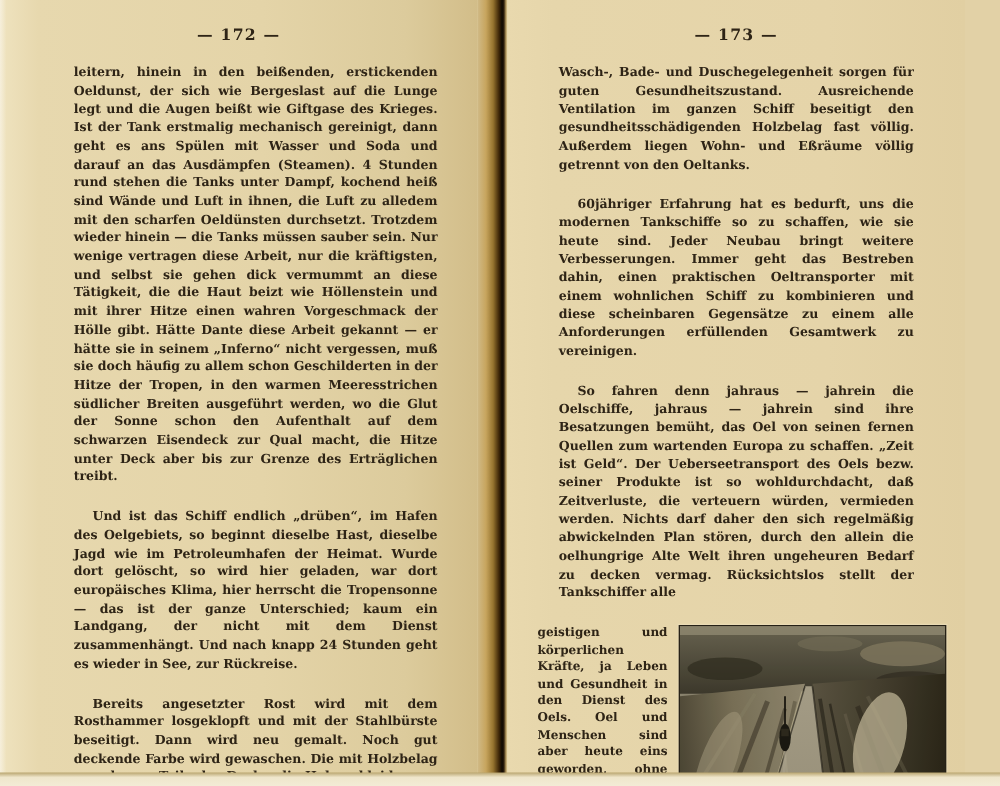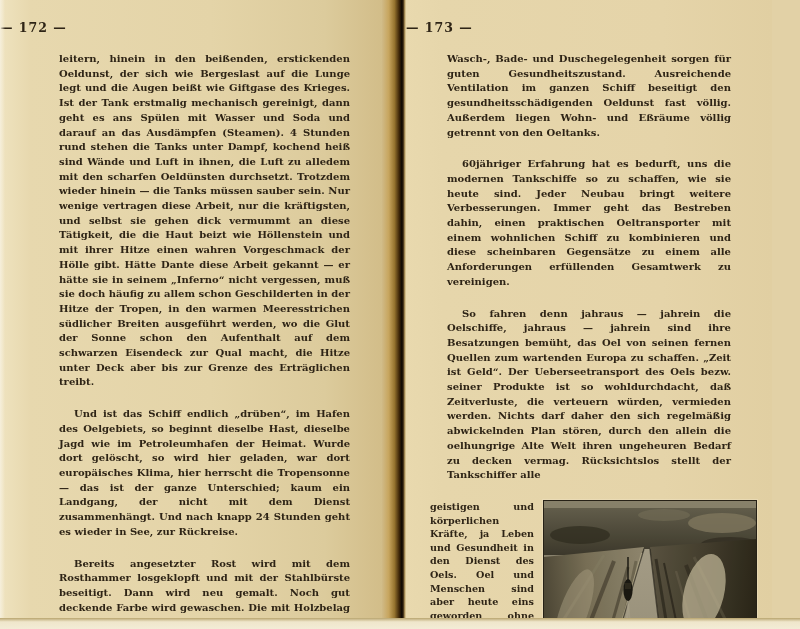--- a/index.html
+++ b/index.html
@@ -42,21 +42,21 @@
     background:linear-gradient(90deg,#f6efdb 0%,rgba(246,239,219,0) 100%);
     pointer-events:none;
   }
   .edge-bottom{
     position:absolute;left:0;bottom:0;width:800px;height:11px;
     background:linear-gradient(180deg,#b9a56f 0%,#efe6cb 35%,#f3ecd6 100%);
     pointer-events:none;
   }
   
   .pageno{
-    text-align:left;
+    text-align:center;
     font-size:12.5px;font-weight:bold;
     letter-spacing:1px;
     padding-top:20px;margin-bottom:14px;
   }
   .body-text{font-size:10px;line-height:14.7px;font-weight:bold;}
   .page.left .body-text{padding:0 15px 0 42px;}
   .page.right .body-text{padding:0 24px 0 24px;}
   .body-text p{
     margin:17px;
     text-align:justify;
@@ -106,21 +106,21 @@
       <p>Bereits angesetzter Rost wird mit dem Rosthammer losgeklopft und mit der Stahlbürste beseitigt. Dann wird neu gemalt. Noch gut deckende Farbe wird gewaschen. Die mit Holzbelag versehenen Teile des Decks, die Holzverkleidungen der Brücke usw. werden von ihrem alten verwitterten Oel- und Lackanstrich befreit und neu mit Oel und Lack versehen, Messingteile werden geputzt — und dann kommt schwere See oder Regen und macht die fast beendete Arbeit zu nichte; oft muß alles noch einmal gemacht werden.</p>
 
     </div>
   </div>
 
   <div class="gutter"></div>
 
   <div class="page right">
     <div class="pageno">— 173 —</div>
     <div class="body-text">
-      <p class="noindent">Wasch-, Bade- und Duschegelegenheit sorgen für guten Gesundheitszustand. Ausreichende Ventilation im ganzen Schiff beseitigt den gesundheitsschädigenden Oeldunst fast völlig. Außerdem liegen Wohn- und Eßräume völlig getrennt von den Oeltanks.</p>
+      <p class="noindent">Wasch-, Bade- und Duschegelegenheit sorgen für guten Gesundheitszustand. Ausreichende Ventilation im ganzen Schiff beseitigt den gesundheitsschädigenden Holzbelag fast völlig. Außerdem liegen Wohn- und Eßräume völlig getrennt von den Oeltanks.</p>
       <p>60jähriger Erfahrung hat es bedurft, uns die modernen Tankschiffe so zu schaffen, wie sie heute sind. Jeder Neubau bringt weitere Verbesserungen. Immer geht das Bestreben dahin, einen praktischen Oeltransporter mit einem wohnlichen Schiff zu kombinieren und diese scheinbaren Gegensätze zu einem alle Anforderungen erfüllenden Gesamtwerk zu vereinigen.</p>
       <p>So fahren denn jahraus — jahrein die Oelschiffe, jahraus — jahrein sind ihre Besatzungen bemüht, das Oel von seinen fernen Quellen zum wartenden Europa zu schaffen. „Zeit ist Geld“. Der Ueberseetransport des Oels bezw. seiner Produkte ist so wohldurchdacht, daß Zeitverluste, die verteuern würden, vermieden werden. Nichts darf daher den sich regelmäßig abwickelnden Plan stören, durch den allein die oelhungrige Alte Welt ihren ungeheuren Bedarf zu decken vermag. Rücksichtslos stellt der Tankschiffer alle</p>
     </div>
 
     <div class="columns">
       <div class="leftcol">
         <p>geistigen und körperlichen Kräfte, ja Leben und Gesundheit in den Dienst des Oels. Oel und Menschen sind aber heute eins geworden, ohne Oel ist keine Wirtschaft, keine Industrie, keine Existenz der Massen mehr denkbar. So dient der Tankschiffer unmittelbar der Menschheit.</p>
         <p class="credit">(Mit Genehmigung der Standard-Dapolin-Gesellschaft.</p>
 
       </div>

